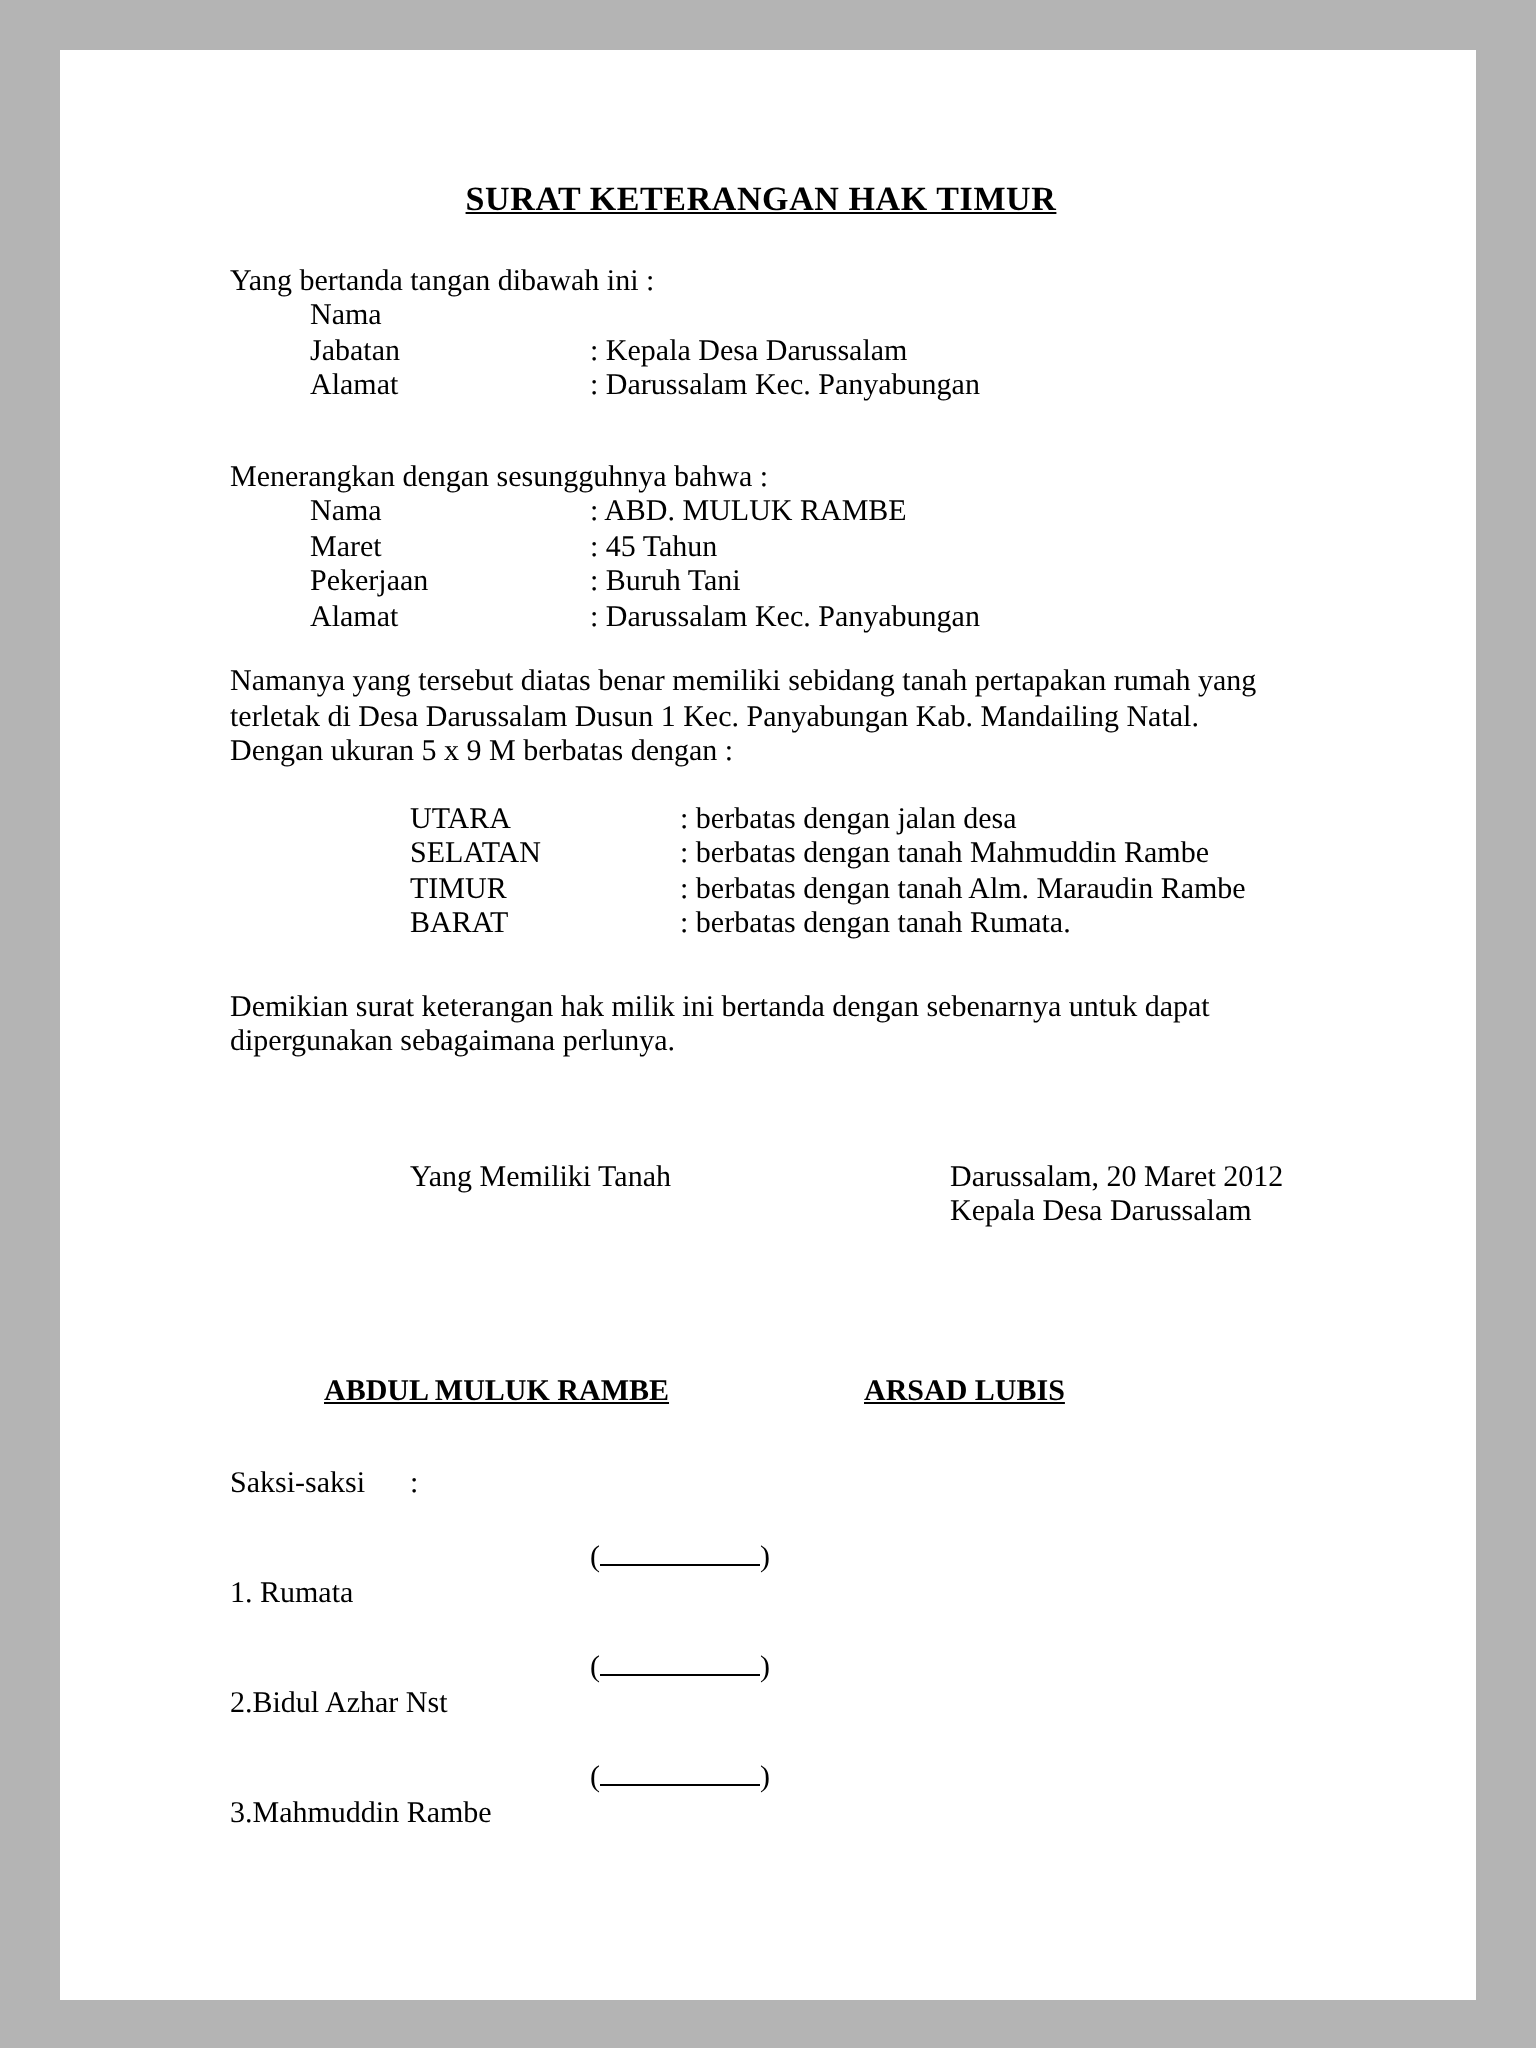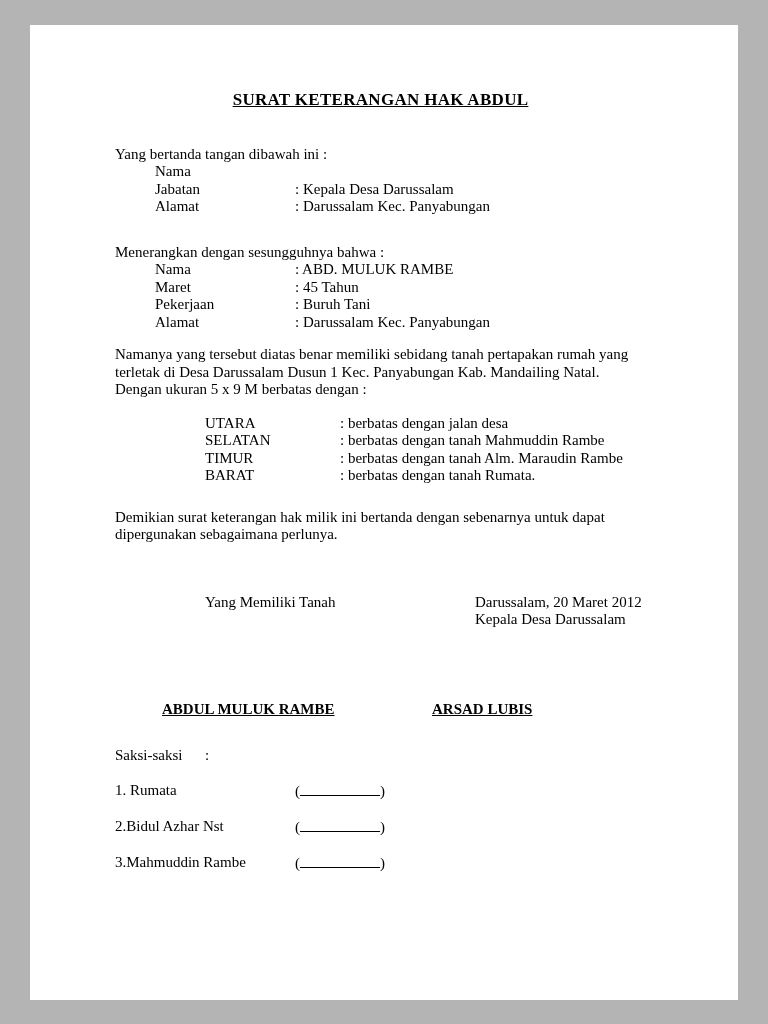--- a/index.html
+++ b/index.html
@@ -22,54 +22,54 @@
     font-size: 15px;
     line-height: 17.5px;
   }
   .title {
     text-align: center;
     font-weight: bold;
     font-size: 17px;
     text-decoration: underline;
     letter-spacing: 0.3px;
   }
-  .opening { margin-top: 37px; }
+  .opening { margin-top: 24px; }
   .field-row { display: flex; }
   .field-row .lbl { margin-left: 40px; width: 140px; flex: 0 0 auto; }
   .field-row .val { flex: 1; }
   .statement { margin-top: 28px; }
   .body-par { margin-top: 15px; max-width: 540px; }
   .borders { margin-top: 16px; }
   .border-row { display: flex; }
   .border-row .lbl { margin-left: 90px; width: 135px; flex: 0 0 auto; }
   .closing { margin-top: 24px; max-width: 540px; }
   .sig-block { margin-top: 50px; display: flex; }
   .sig-left { margin-left: 90px; width: 270px; flex: 0 0 auto; }
   .sig-right { flex: 1; }
   .names-row { margin-top: 72px; display: flex; }
   .names-row .name-left { margin-left: 47px; width: 270px; flex: 0 0 auto; }
   .sig-name { font-weight: bold; text-decoration: underline; }
   .witness-heading { margin-top: 29px; display: flex; }
   .witness-heading .wh-label { width: 90px; flex: 0 0 auto; }
   .witness-item { margin-top: 17.5px; display: flex; }
-  .witness-item .w-name { width: 180px; flex: 0 0 auto; }
+  .witness-item .w-name { width: 180px; flex: 0 0 auto; margin-top: 20px; }
   .blank-line {
     display: inline-block;
     width: 80px;
     border-bottom: 1px solid #000;
     height: 14px;
     vertical-align: baseline;
   }
 </style>
 </head>
 <body>
 
 <div class="page">
 
-  <div class="title">SURAT KETERANGAN HAK ABDUL</div>
+  <div class="title">SURAT KETERANGAN HAK TIMUR</div>
 
   <div class="opening">Yang bertanda tangan dibawah ini :</div>
 
   <div class="field-row">
     <span class="lbl">Nama</span>
   </div>
   <div class="field-row">
     <span class="lbl">Jabatan</span>
     <span class="val">: Kepala Desa Darussalam</span>
   </div>

